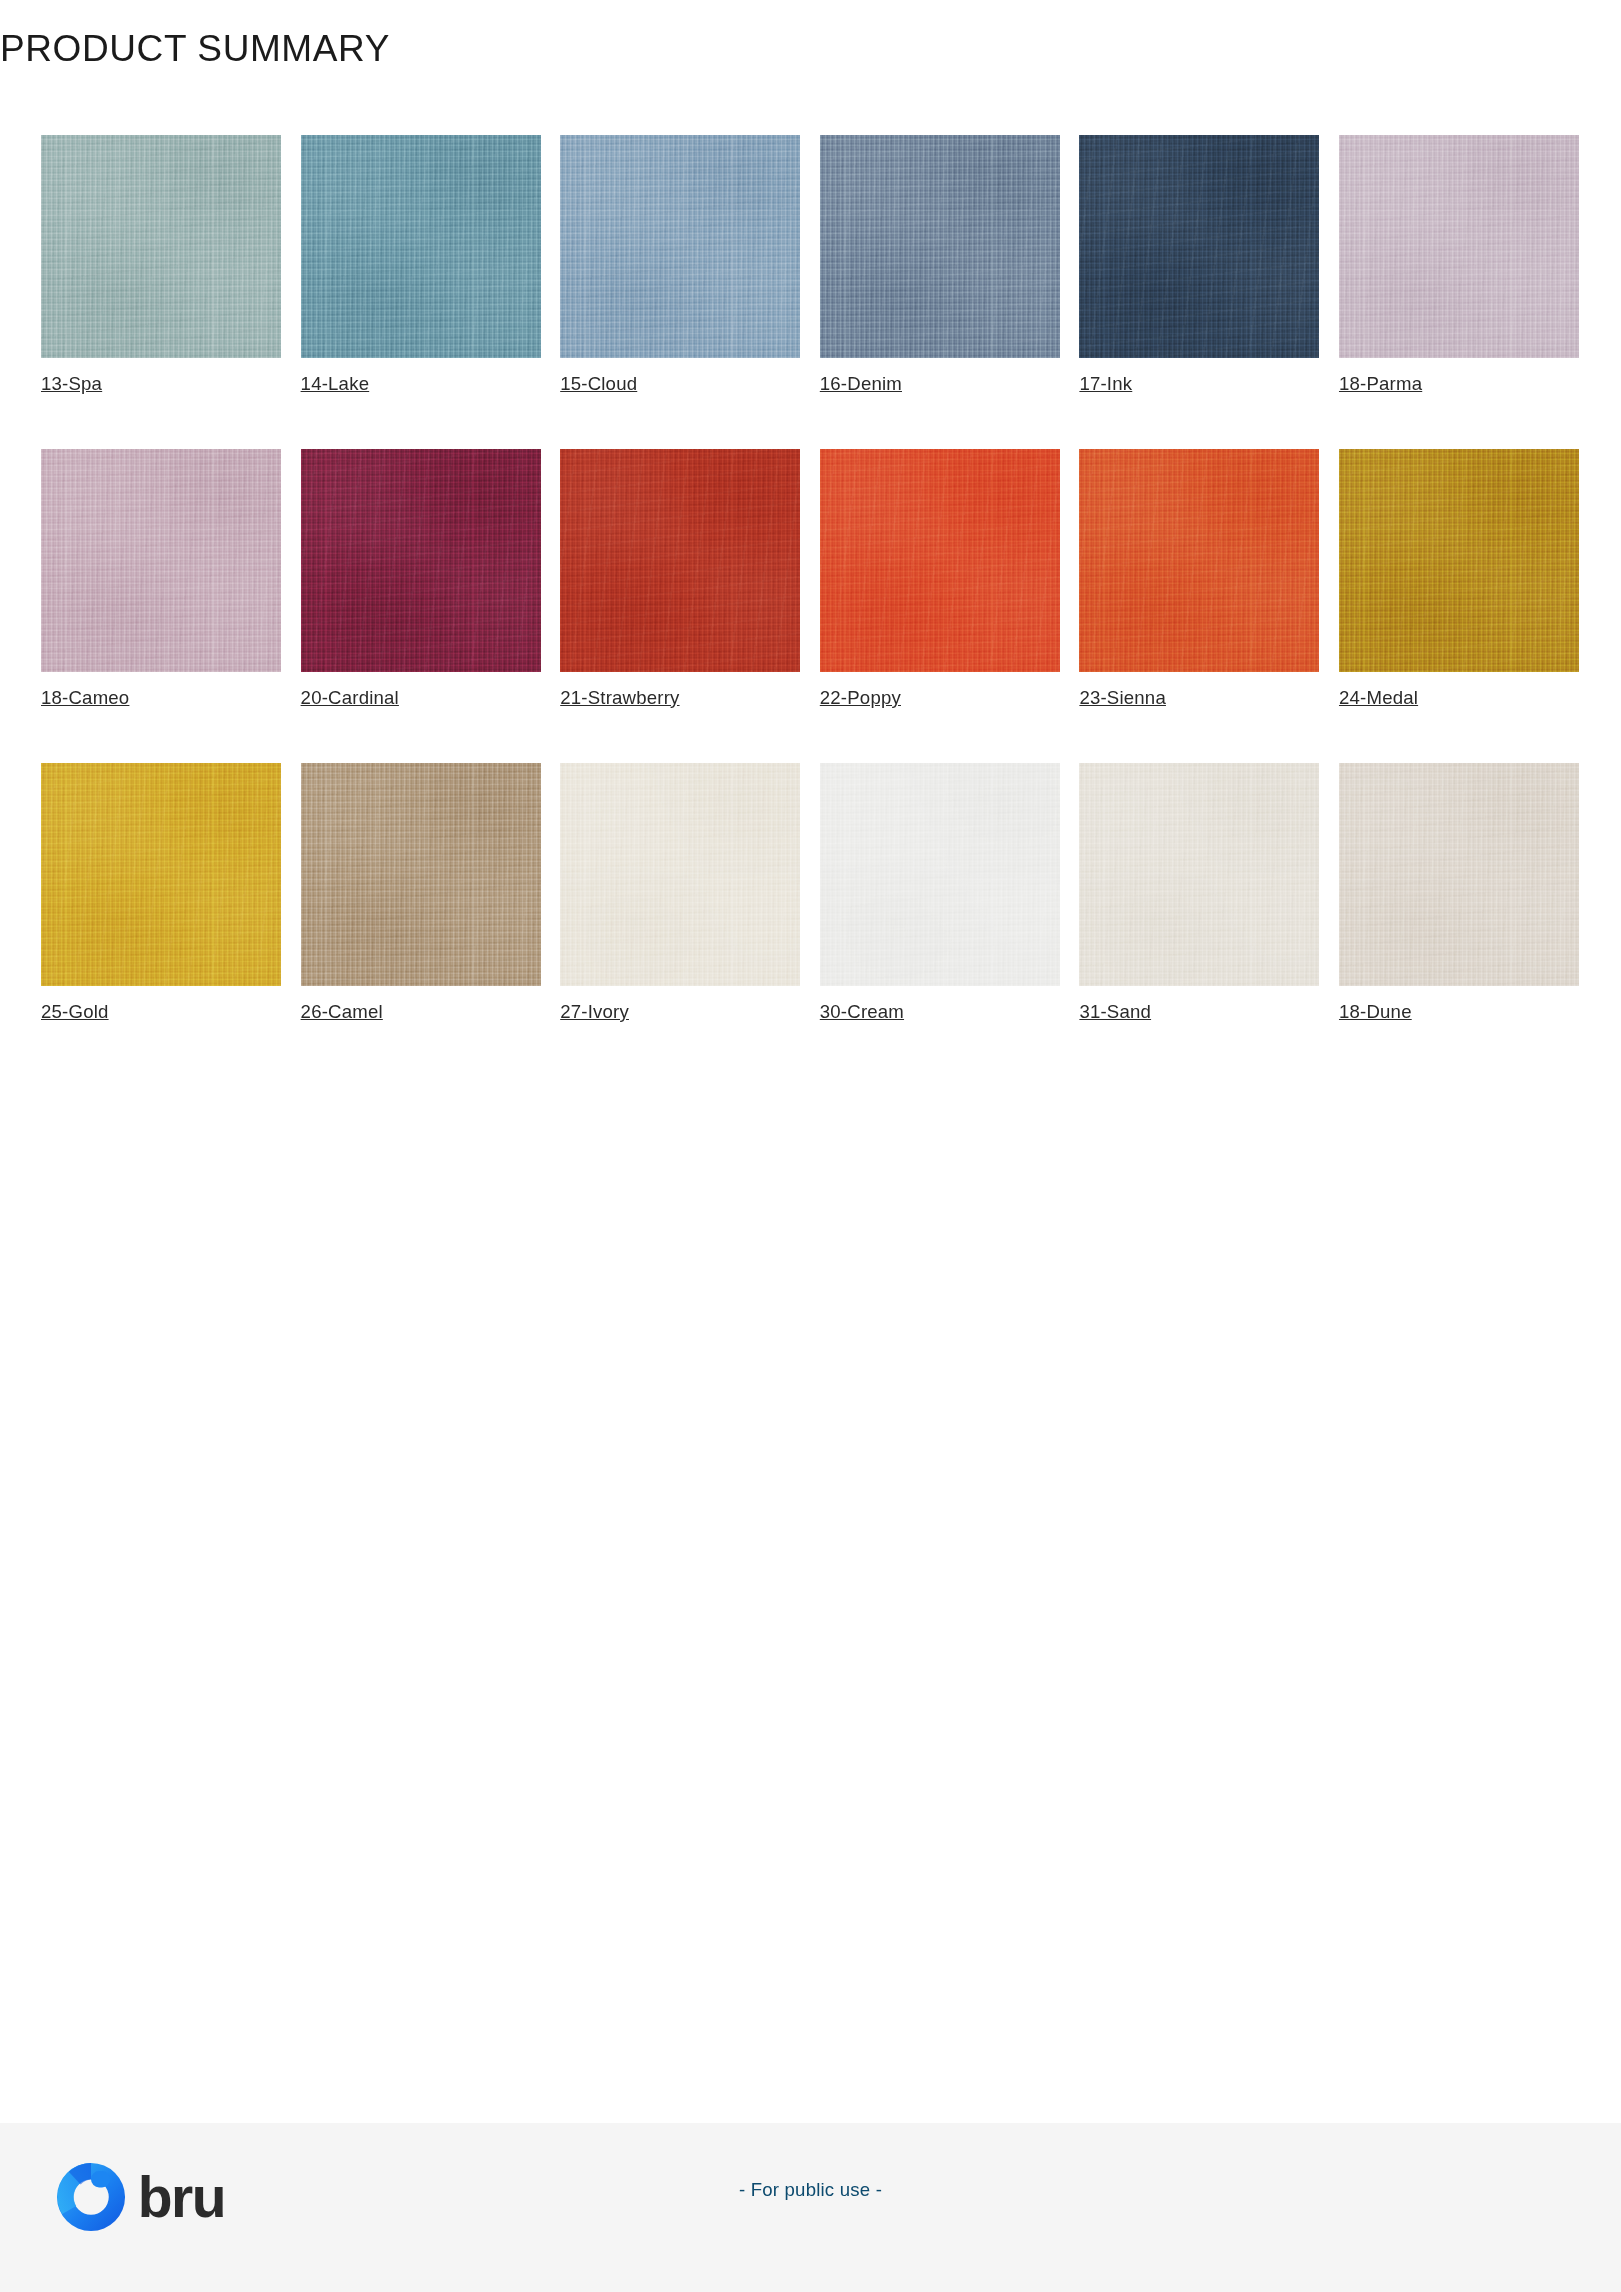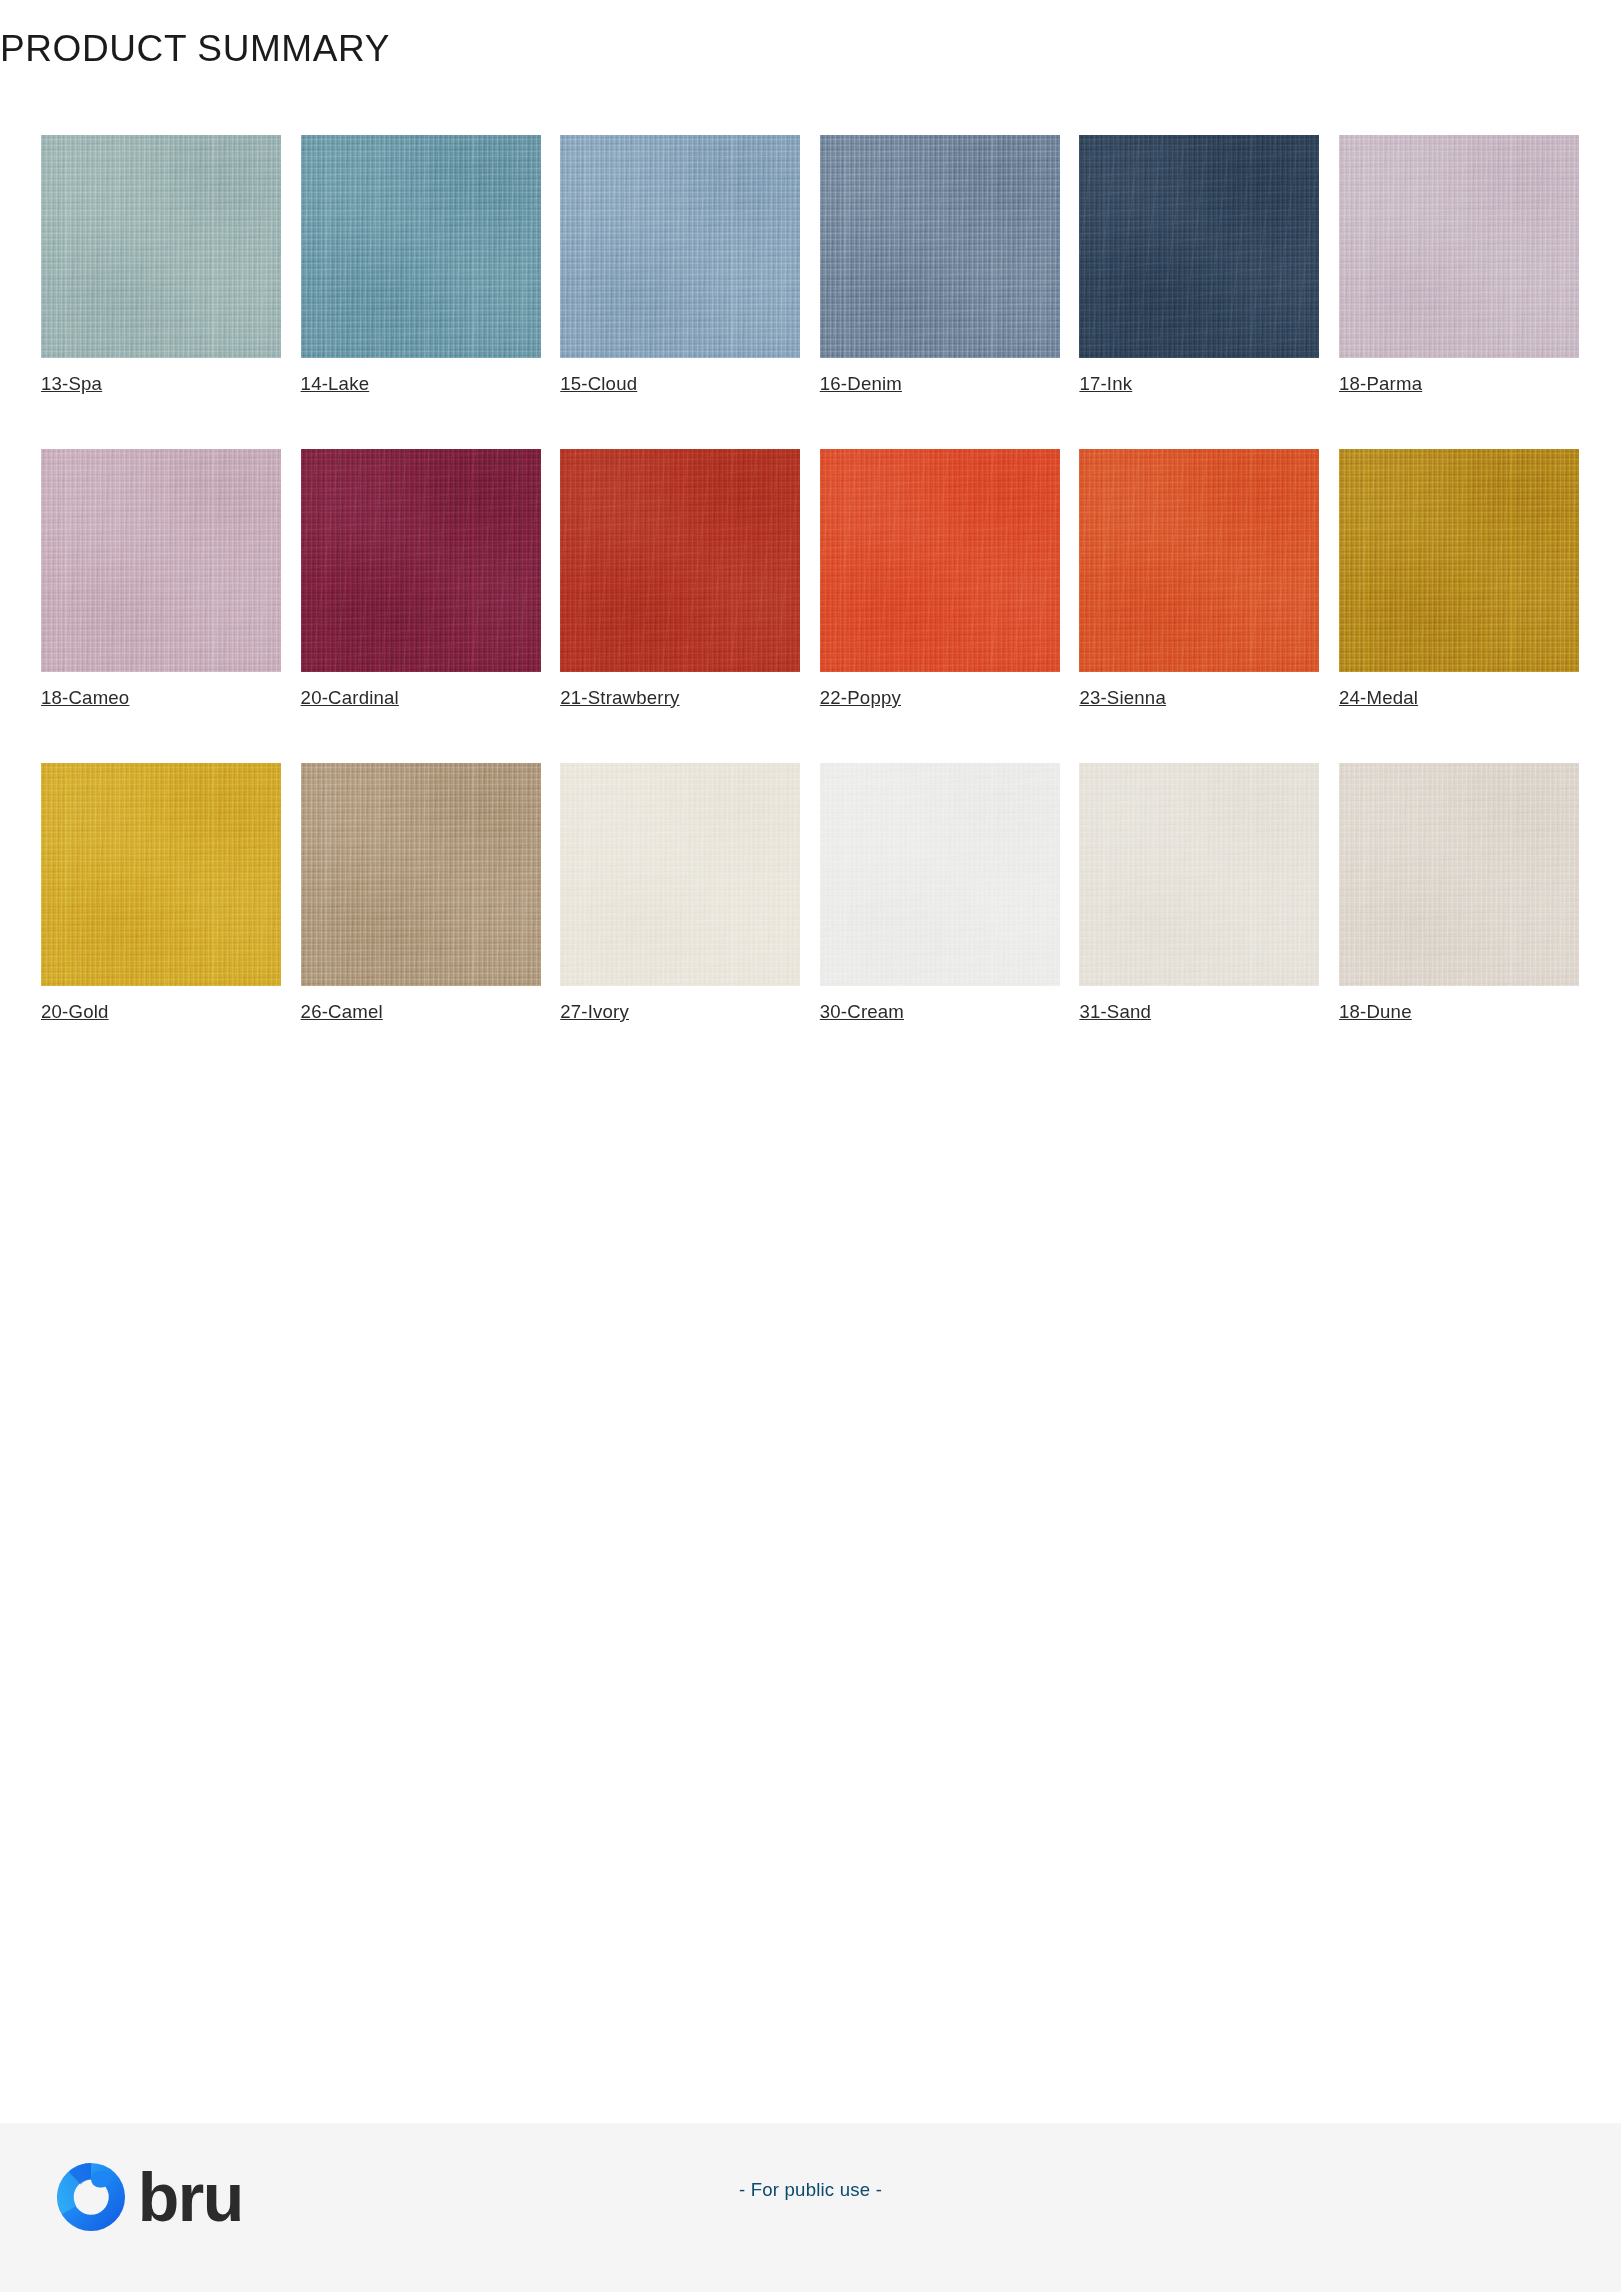--- a/index.html
+++ b/index.html
@@ -168,21 +168,21 @@
     left: 54px;
     top: 37px;
     display: flex;
     align-items: center;
     gap: 9.8px;
   }
 
   .brand-mark { width: 74px; height: 74px; display: block; }
 
   .brand-word {
-    font-size: 68px;
+    font-size: 57px;
     line-height: 61px;
     font-weight: 700;
     color: #2b2b2b;
     letter-spacing: -1.5px;
   }
 </style>
 </head>
 <body>
 
 <div class="page">
@@ -287,21 +287,21 @@
           <div class="mottle"></div>
         </div>
         <div class="swatch-label">24-Medal</div>
       </div>
       <div class="swatch-cell">
         <div class="swatch-chip" style="background-color: rgb(211, 171, 46);">
           <div class="weave"></div>
           <div class="slub"></div>
           <div class="mottle"></div>
         </div>
-        <div class="swatch-label">20-Gold</div>
+        <div class="swatch-label">25-Gold</div>
       </div>
       <div class="swatch-cell">
         <div class="swatch-chip" style="background-color: rgb(177, 155, 127);">
           <div class="weave"></div>
           <div class="slub"></div>
           <div class="mottle"></div>
         </div>
         <div class="swatch-label">26-Camel</div>
       </div>
       <div class="swatch-cell">

